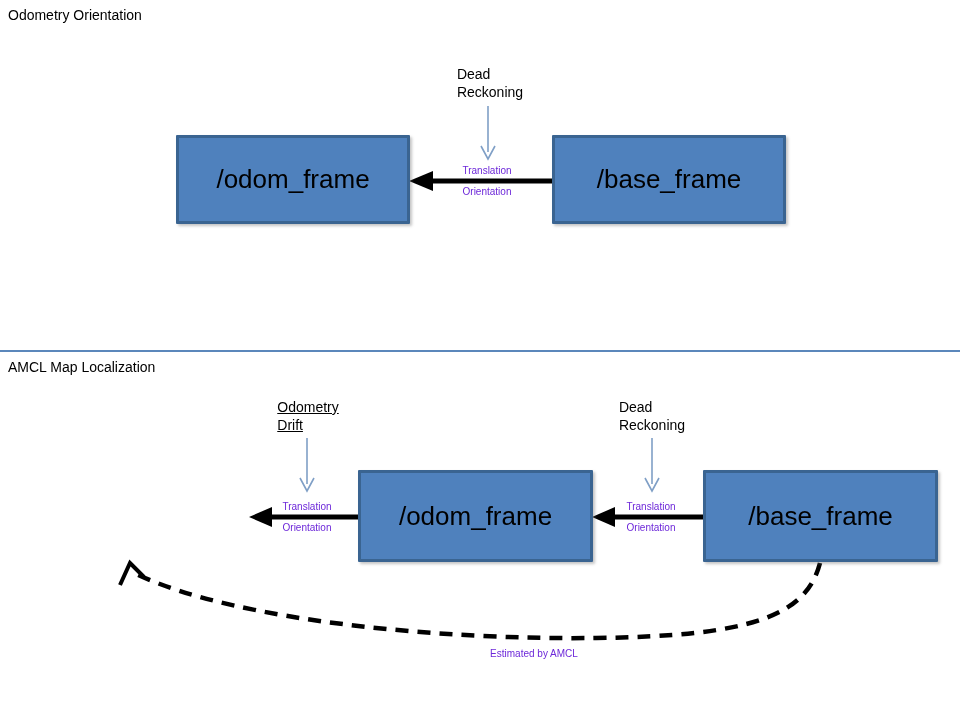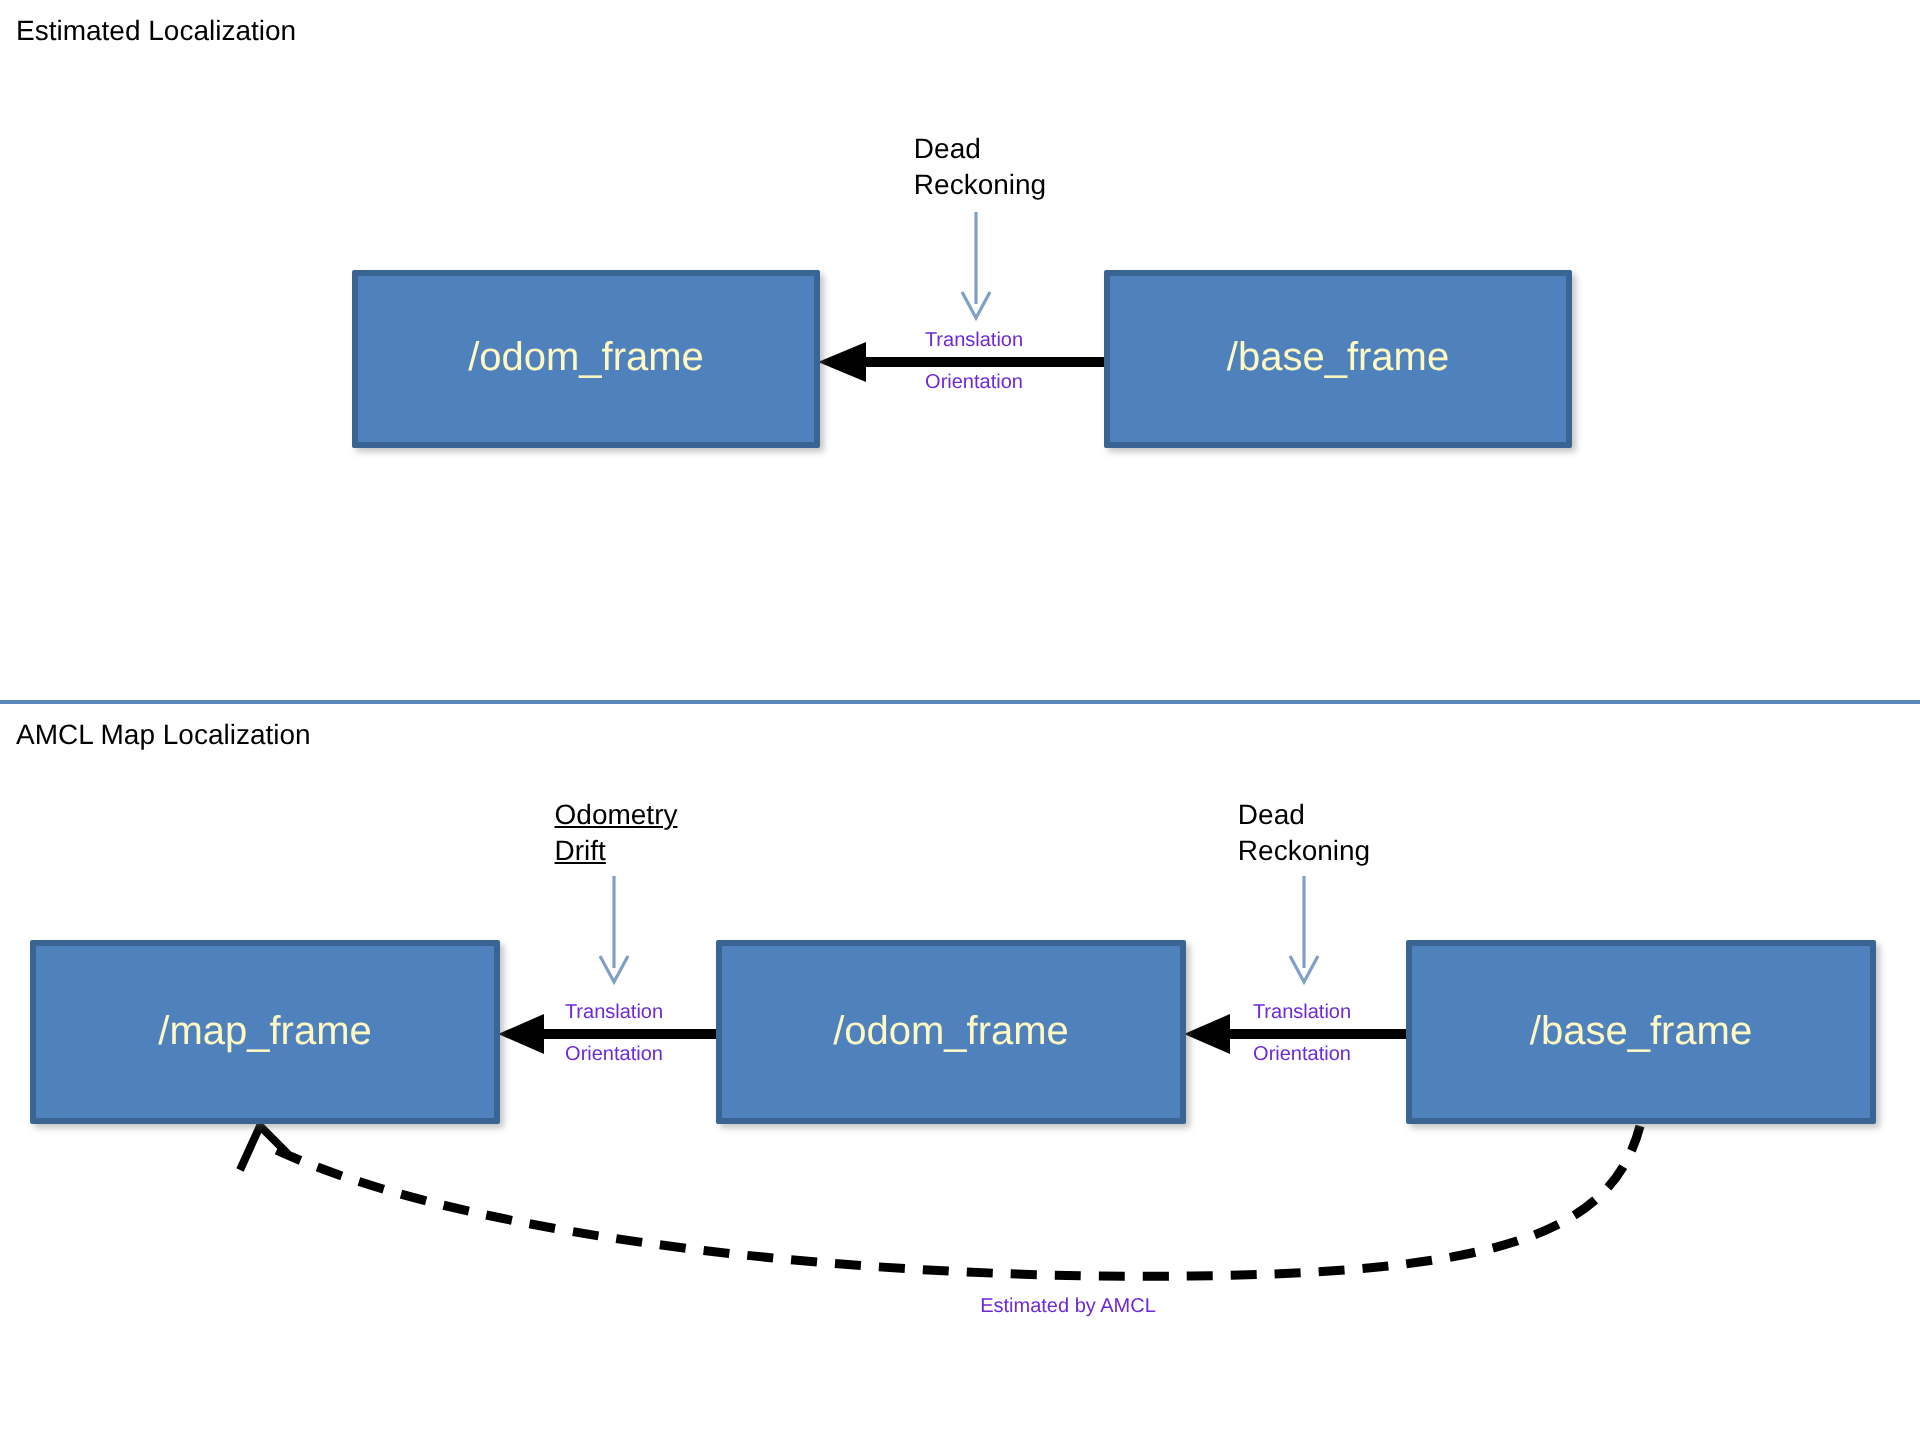--- a/index.html
+++ b/index.html
@@ -24,22 +24,22 @@
     height: 2px;
     background: var(--divider, #5b87bb);
   }
   .frame-box {
     position: absolute;
     box-sizing: border-box;
     background: var(--box-fill, #4f81bd);
     border: 3px solid var(--box-border, #3a6491);
     border-radius: 1px;
     box-shadow: 2px 2px 3px rgba(110,110,110,0.4);
-    color: #fef9c3;
-    font-size: 20px;
+    color: #000000;
+    font-size: 26px;
     display: flex;
     align-items: center;
     justify-content: center;
     white-space: nowrap;
   }
   .edge-label {
     position: absolute;
     transform: translateX(-50%);
     font-size: 10px;
     color: #6d28d9;
@@ -98,21 +98,21 @@
       <line x1="652" y1="438" x2="652" y2="484" stroke-width="1.6" style="stroke: var(--thin-arrow, #7f9fc6)"></line>
       <polyline points="645,478 652,491 659,478" fill="none" stroke-width="1.6" style="stroke: var(--thin-arrow, #7f9fc6)"></polyline>
     </g>
 
     <g>
       <path d="M 820 563 C 806 616 752 636 596 638 C 446 640 238 622 136 574" fill="none" stroke-width="4.5" stroke-dasharray="13 9" style="stroke: var(--arrow, #000)"></path>
       <polyline points="120,585 130,563 144,577" fill="none" stroke-width="4" style="stroke: var(--arrow, #000)"></polyline>
     </g>
   </svg>
 
-  <div class="section-title" style="left:8px; top:7px;">Estimated Localization</div>
+  <div class="section-title" style="left:8px; top:7px;">Odometry Orientation</div>
 
   <div class="annotation" style="left:490px; top:65px;">Dead
 Reckoning</div>
 
   <div class="frame-box" style="left:176px; top:135px; width:234px; height:89px;">/odom_frame</div>
 
   <div class="frame-box" style="left:552px; top:135px; width:234px; height:89px;">/base_frame</div>
 
   <div class="edge-label" style="left:487px; top:163px;">Translation</div>
 
@@ -121,21 +121,20 @@
   <div class="divider" style="top:350px;"></div>
 
   <div class="section-title" style="left:8px; top:359px;">AMCL Map Localization</div>
 
   <div class="annotation" style="left:308px; top:398px;text-decoration:underline;">Odometry
 Drift</div>
 
   <div class="annotation" style="left:652px; top:398px;">Dead
 Reckoning</div>
 
-  <div class="frame-box" style="left:15px; top:470px; width:235px; height:92px;">/map_frame</div>
 
   <div class="frame-box" style="left:358px; top:470px; width:235px; height:92px;">/odom_frame</div>
 
   <div class="frame-box" style="left:703px; top:470px; width:235px; height:92px;">/base_frame</div>
 
   <div class="edge-label" style="left:307px; top:499px;">Translation</div>
 
   <div class="edge-label" style="left:307px; top:520px;">Orientation</div>
 
   <div class="edge-label" style="left:651px; top:499px;">Translation</div>

